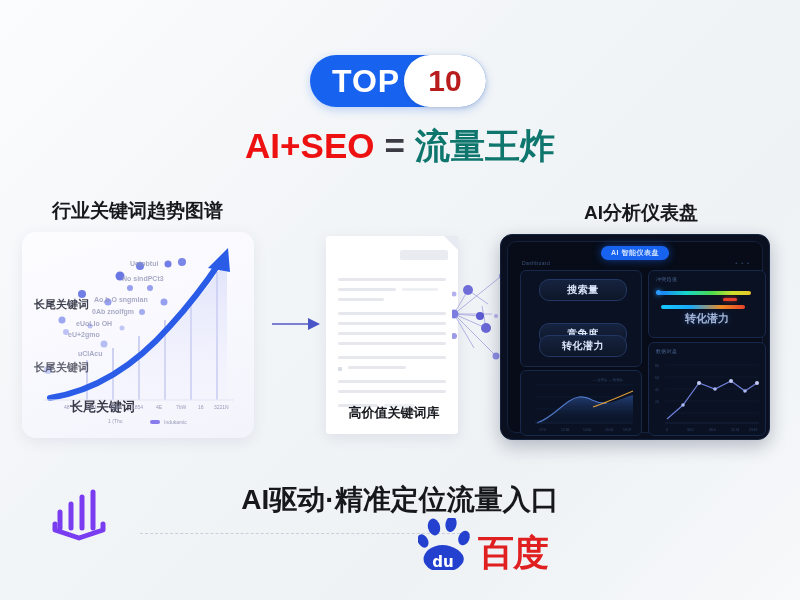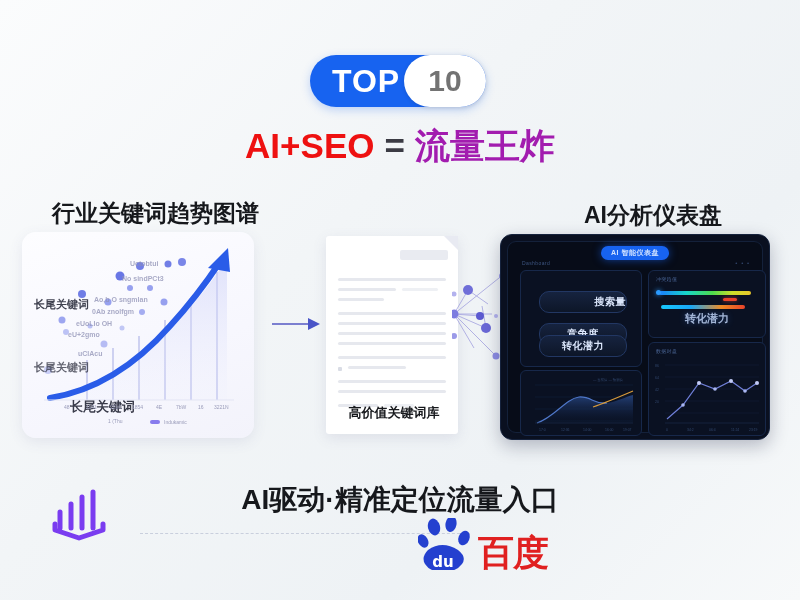--- a/index.html
+++ b/index.html
@@ -21,33 +21,33 @@
   .top-badge .word{
     color:#ffffff;font-size:32px;font-weight:bold;letter-spacing:1px;
     margin-left:22px;line-height:1;
   }
   .top-badge .num-circle{
     position:absolute;right:0px;top:0px;width:82px;height:52px;
     background:#ffffff;border-radius:26px;
     display:flex;align-items:center;justify-content:center;
     box-shadow:0 1px 4px rgba(0,0,0,.12);
   }
-  .top-badge .num{color:#737373;font-size:30px;font-weight:bold;line-height:1;}
+  .top-badge .num{color:#b91c1c;font-size:30px;font-weight:bold;line-height:1;}
 
   
   .headline{
     position:absolute;left:0;right:0;top:128px;text-align:center;
     font-size:35px;font-weight:bold;line-height:1;white-space:nowrap;
   }
   .headline .red{color:#ee1111;}
   .headline .eq{color:#3b3b44;margin:0 10px;}
-  .headline .purple{color:#a21caf;}
-
-  
-  .cap{position:absolute;font-size:23px;font-weight:bold;color:#16181c;white-space:nowrap;}
+  .headline .purple{color:#0f766e;}
+
+  
+  .cap{position:absolute;font-size:19px;font-weight:bold;color:#16181c;white-space:nowrap;}
   #cap-left{left:52px;top:198px;}
   #cap-right{left:584px;top:200px;}
 
   
   .card-left{
     position:absolute;left:22px;top:232px;width:232px;height:206px;
     background:linear-gradient(160deg,#fdfdff 0%,#f7f7fe 60%,#f3f3fb 100%);
     border-radius:14px;box-shadow:0 4px 14px rgba(80,80,140,.10);
     overflow:hidden;
   }
@@ -125,21 +125,21 @@
   #panel-area{left:12px;top:128px;width:120px;height:64px;}
   #panel-gauge{left:140px;top:28px;width:116px;height:66px;}
   #panel-line{left:140px;top:100px;width:116px;height:92px;}
   .pill{
     position:absolute;left:18px;width:86px;height:20px;border-radius:10px;
     background:linear-gradient(180deg,#132murky,#0e1a32);
   }
   .pill{background:linear-gradient(180deg,#16233f,#0d1628);border:1px solid #223763;
         display:flex;align-items:center;justify-content:center;}
   .pill span{color:#dbe6fb;font-size:10px;font-weight:bold;letter-spacing:.5px;}
-  #pill1{top:20px;justify-content:flex-end;}
+  #pill1{top:8px;}
   #pill2{top:36px;margin-top:16px;}
   #pill3{top:64px;}
   .panel-cap{
     position:absolute;left:7px;top:5px;color:#4a6596;font-size:5px;
     filter:blur(.3px);letter-spacing:.3px;
   }
   .gbar{position:absolute;height:4px;border-radius:2px;}
   #gbar1{left:10px;top:20px;width:92px;
     background:linear-gradient(90deg,#1a7bff 0%,#17d6c8 30%,#4ddb4d 58%,#cfe02a 80%,#e8c62a 100%);}
   #gbar2{left:12px;top:34px;width:84px;

